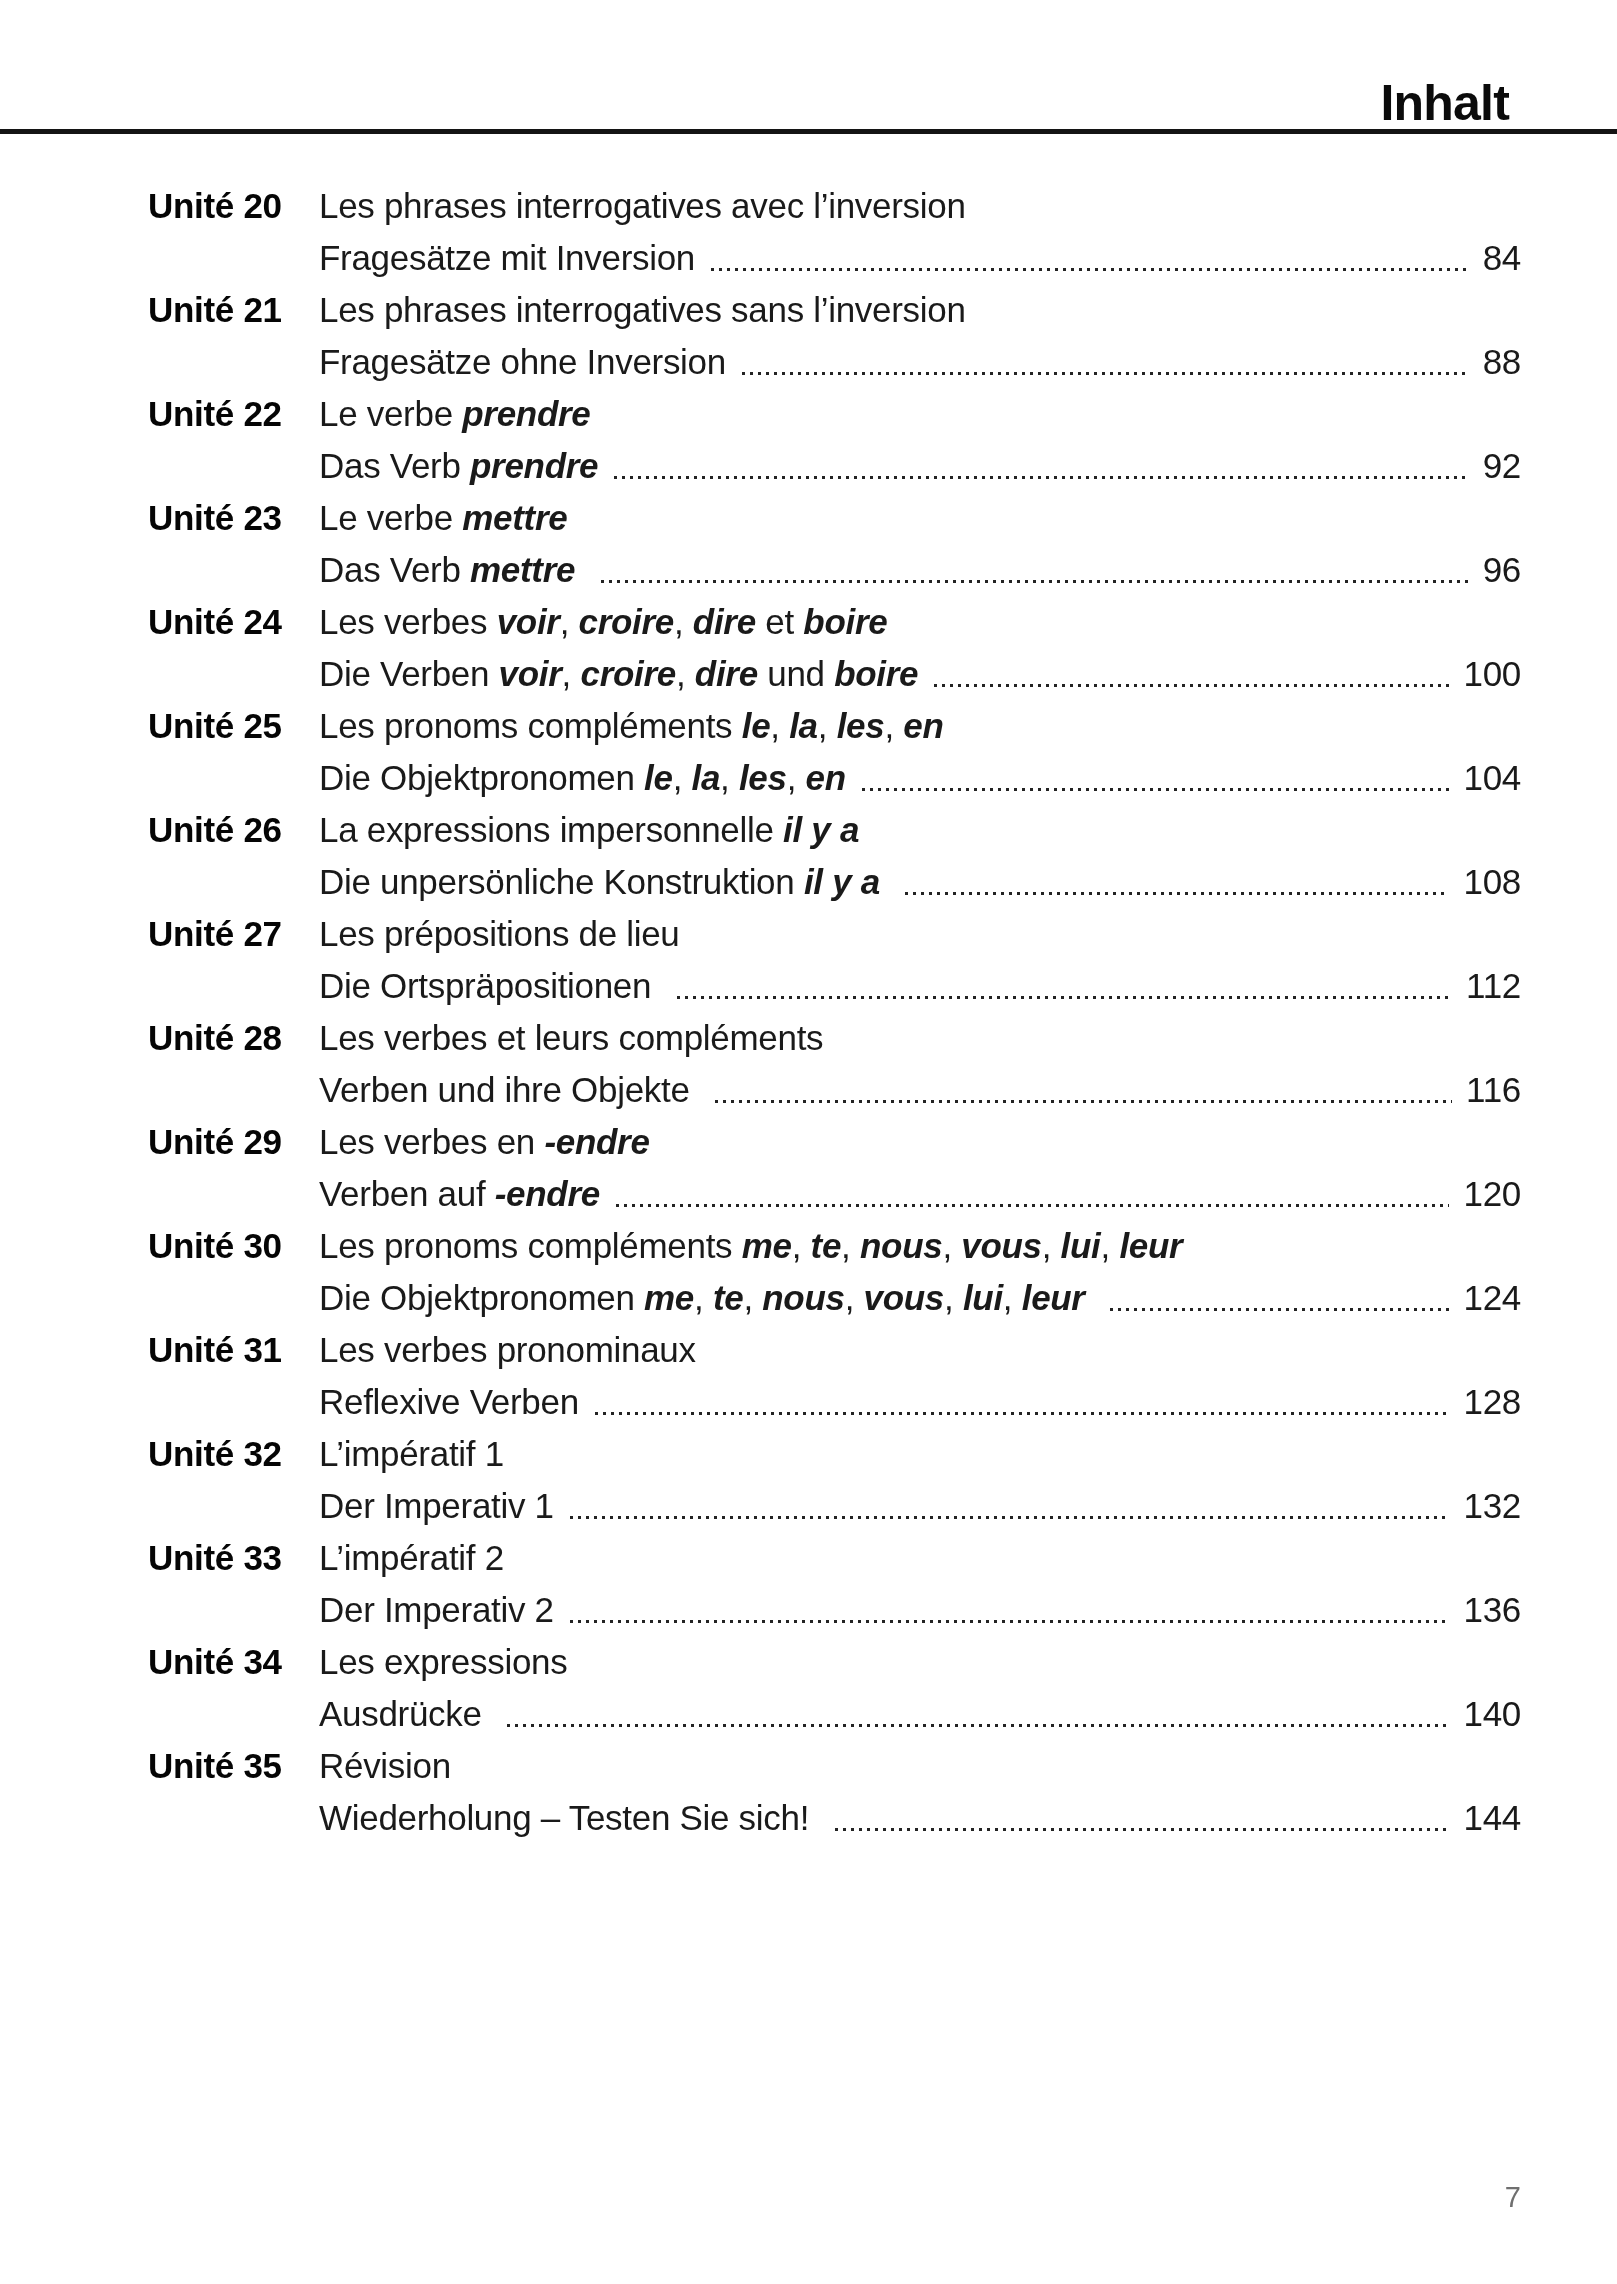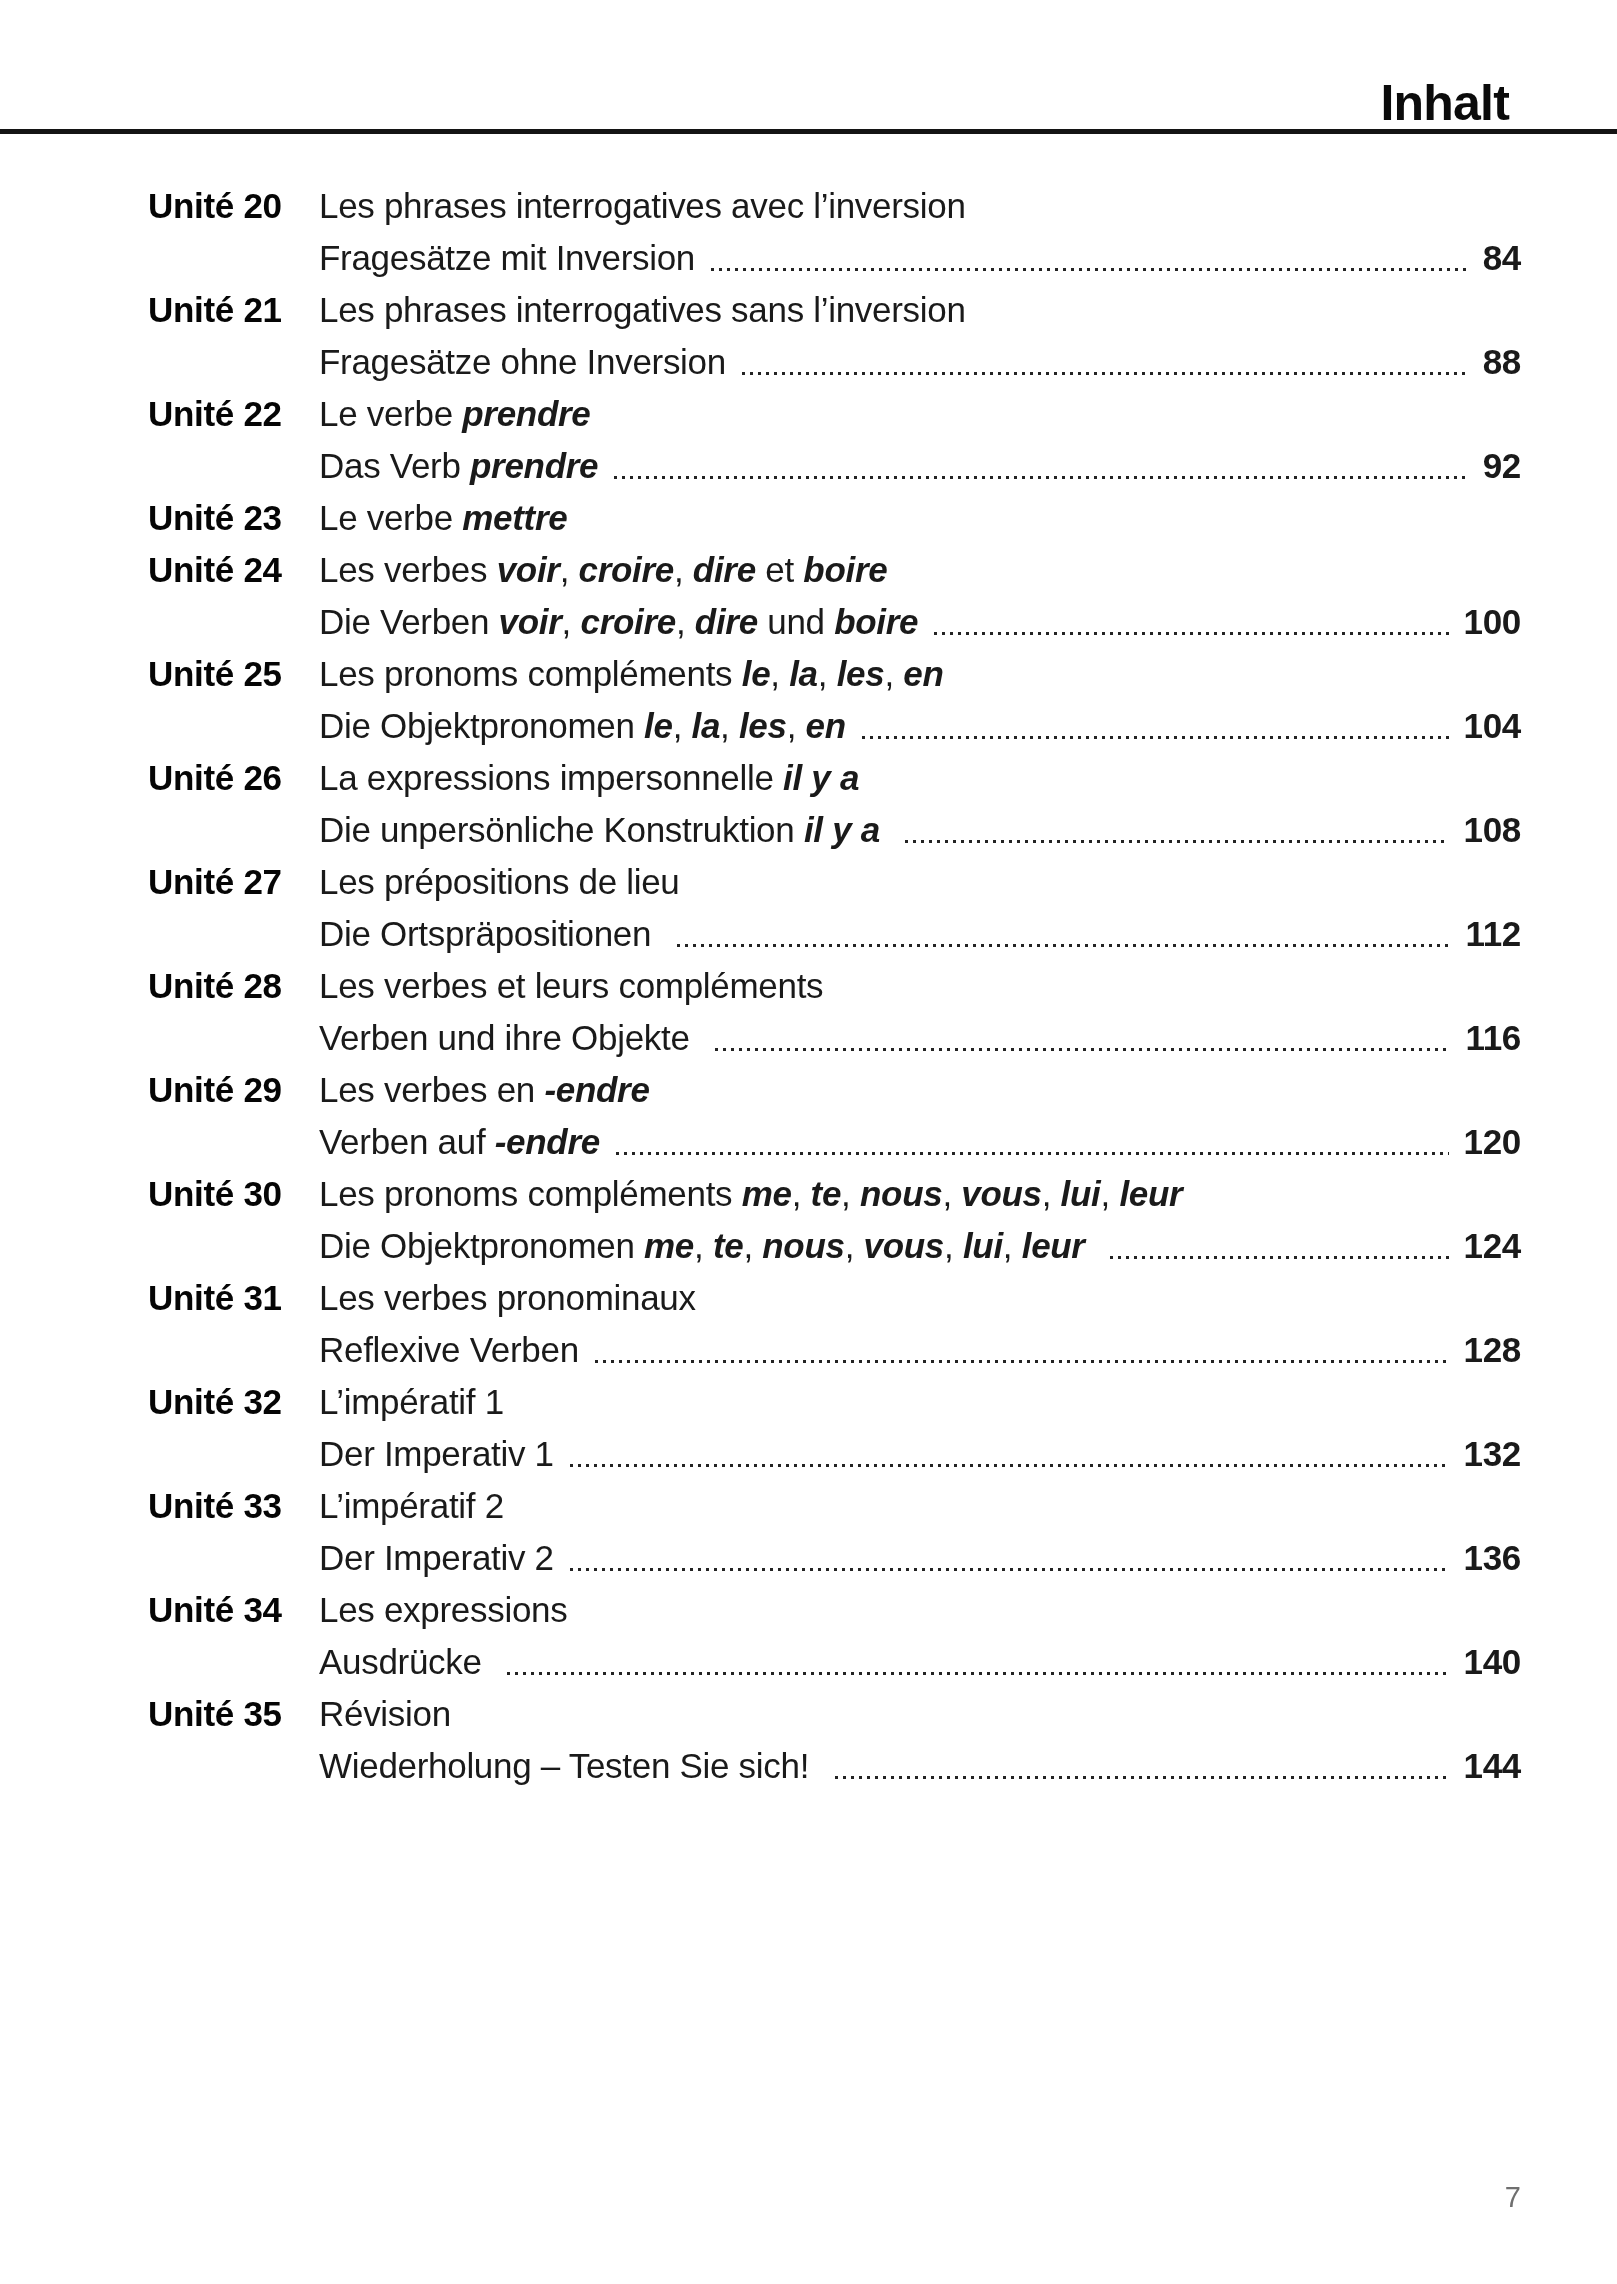--- a/index.html
+++ b/index.html
@@ -52,21 +52,21 @@
   }
   .title-fr, .title-de { flex: 0 0 auto; color: #1a1a1a; }
   .em { font-weight: 700; font-style: italic; }
   .leader {
     flex: 1 1 auto;
     align-self: flex-end;
     height: 3.2px;
     margin: 0 6.4px 13px 8px;
     background: repeating-linear-gradient(to right, #232323 0 3.2px, transparent 3.2px 8px);
   }
-  .pagenum { flex: 0 0 auto; color: #1a1a1a; font-weight: bold; }
+  .pagenum { flex: 0 0 auto; color: #1a1a1a; }
 
   .folio {
     position: absolute;
     top: 2183px; right: 97px;
     font-size: 29px;
     line-height: 1;
     color: #6f6f6f;
   }
 </style>
 </head>
@@ -113,20 +113,26 @@
       <span class="leader"></span>
       <span class="pagenum">92</span>
     </div>
   </section>
 
   <section class="entry">
     <div class="row row-fr">
       <span class="unit">Unité 23</span>
       <span class="title-fr"><span>Le verbe </span><span class="em">mettre</span></span>
     </div>
+    <div class="row row-de">
+      <span class="unit"></span>
+      <span class="title-de"><span>Das Verb </span><span class="em">mettre</span><span> </span></span>
+      <span class="leader"></span>
+      <span class="pagenum">96</span>
+    </div>
   </section>
 
   <section class="entry">
     <div class="row row-fr">
       <span class="unit">Unité 24</span>
       <span class="title-fr"><span>Les verbes </span><span class="em">voir</span><span>, </span><span class="em">croire</span><span>, </span><span class="em">dire</span><span> et </span><span class="em">boire</span></span>
     </div>
     <div class="row row-de">
       <span class="unit"></span>
       <span class="title-de"><span>Die Verben </span><span class="em">voir</span><span>, </span><span class="em">croire</span><span>, </span><span class="em">dire</span><span> und </span><span class="em">boire</span></span>

